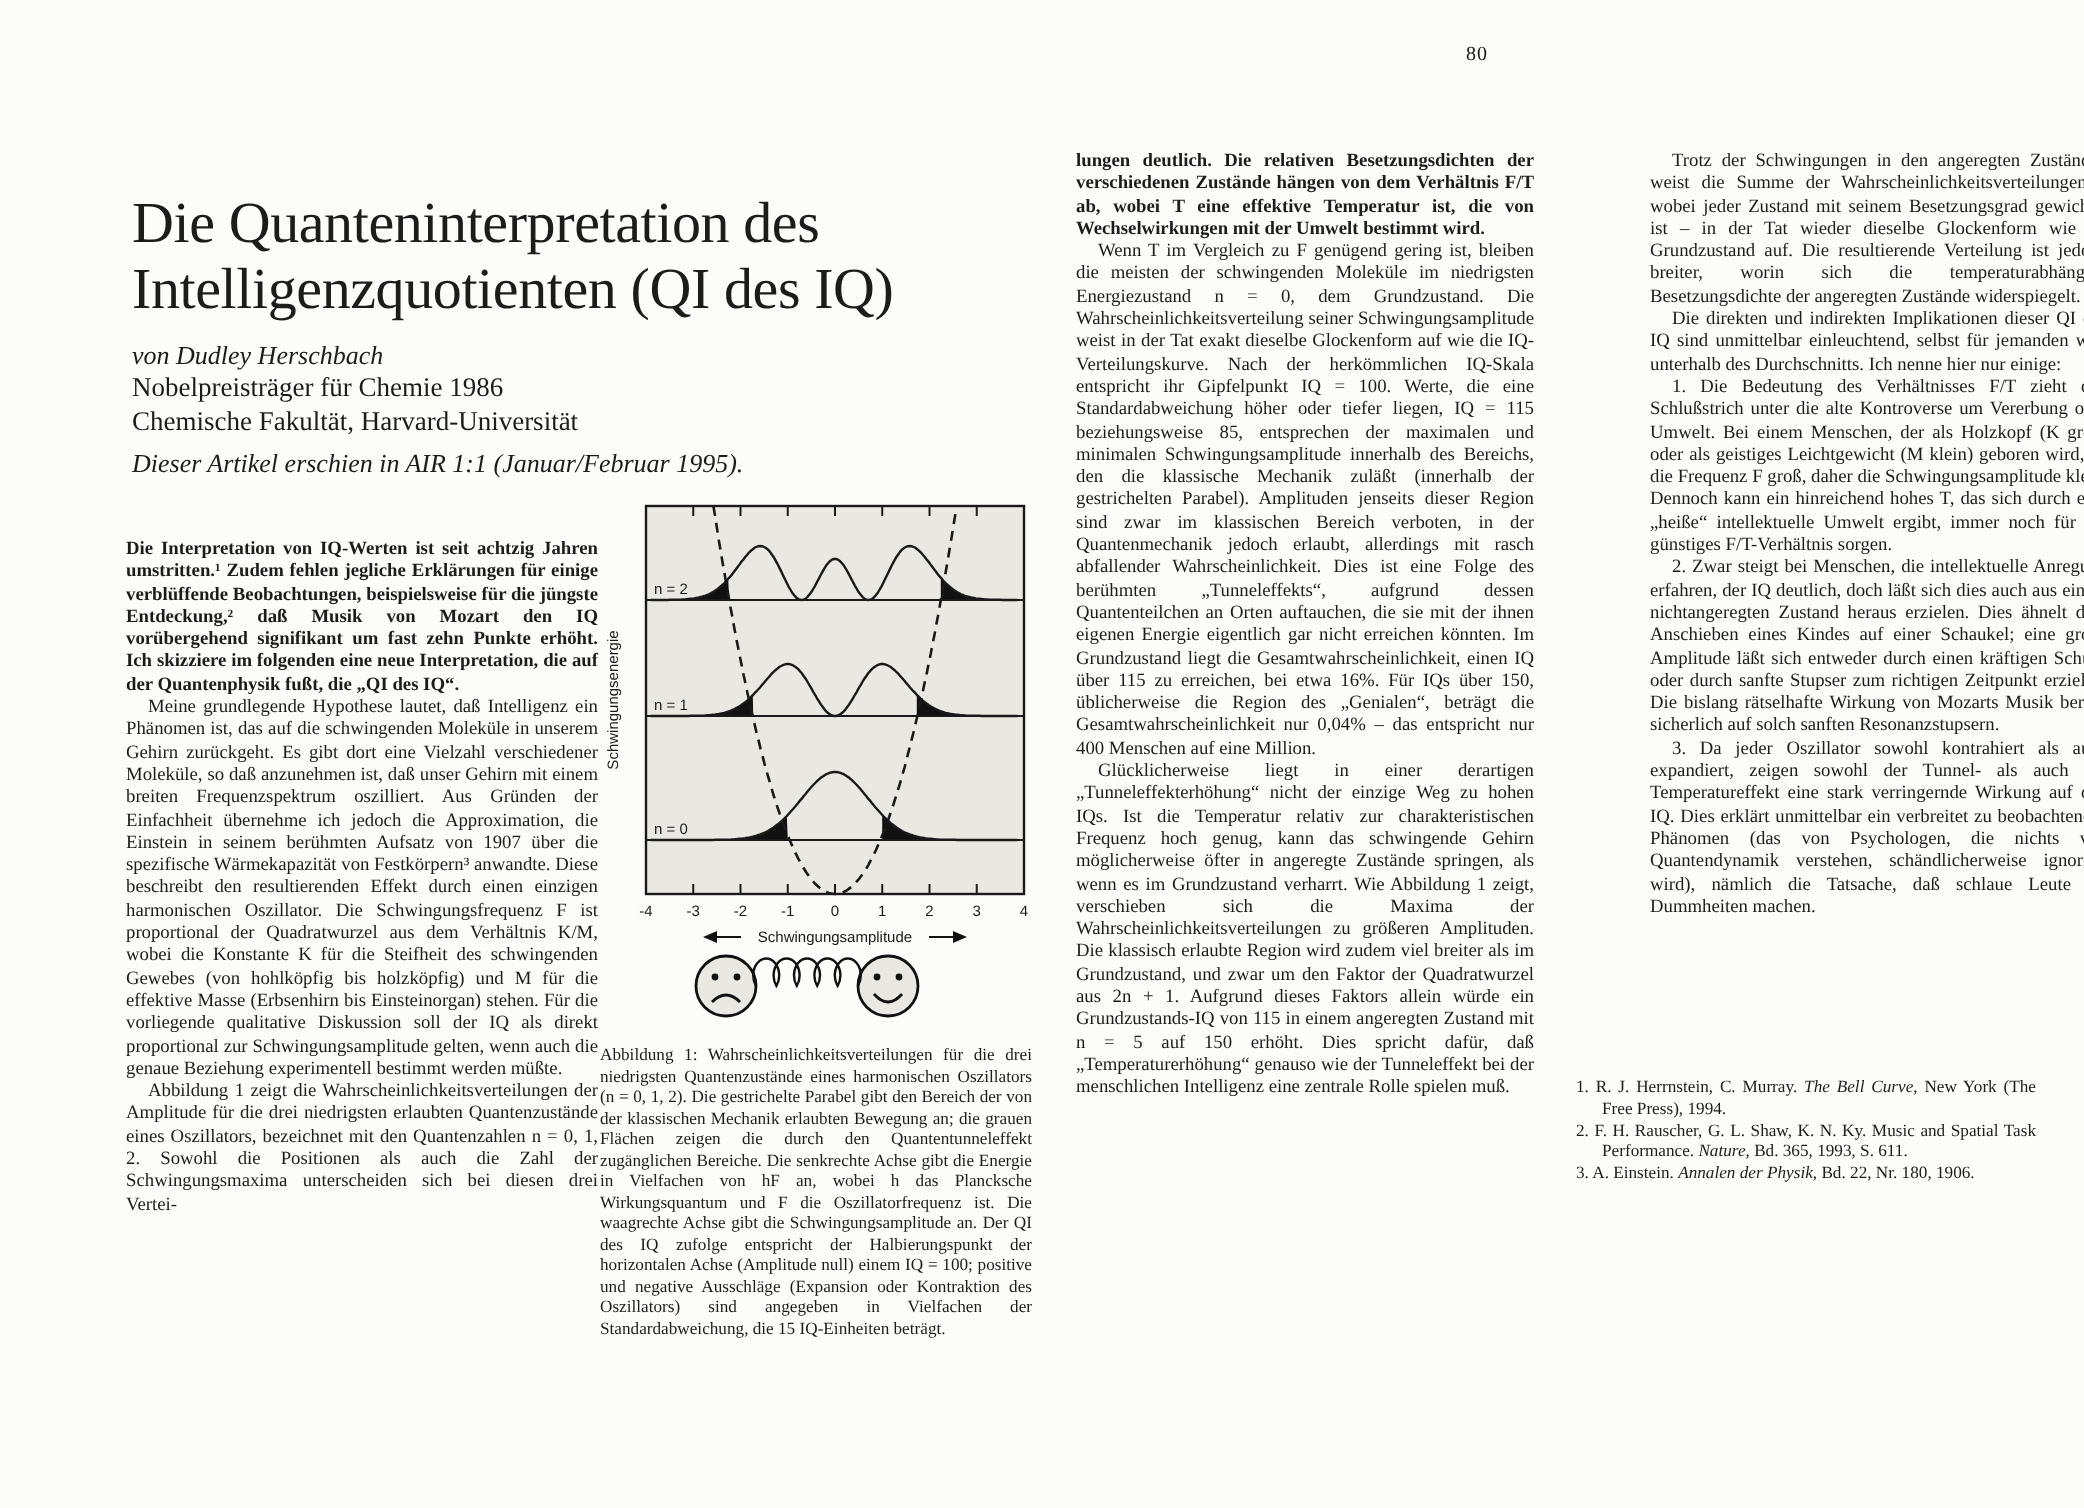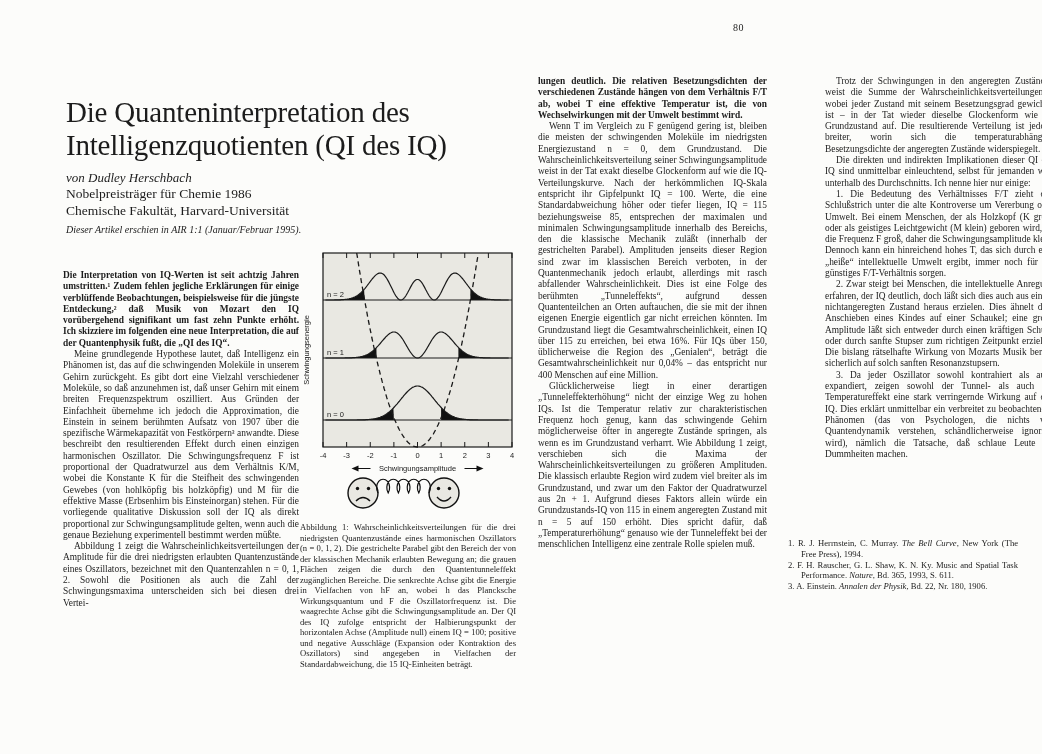--- a/index.html
+++ b/index.html
@@ -11,21 +11,21 @@
   .abs{position:absolute;}
   .page-num{left:733px;top:22px;font-size:10px;letter-spacing:.5px;}
   h1.title{
     left:66px;top:96px;width:460px;margin:0;
     font-size:29px;line-height:32.5px;font-weight:normal;letter-spacing:-.2px;
     white-space:pre-line;
   }
   .byline{left:66px;top:170px;font-size:13px;font-style:italic;}
   .affil1{left:66px;top:186px;font-size:13.5px;}
   .affil2{left:66px;top:203px;font-size:13.5px;}
-  .note{left:66px;top:224px;font-size:10px;font-style:italic;}
+  .note{left:66px;top:224px;font-size:13px;font-style:italic;}
   .col{width:229px;text-align:justify;font-size:9.4px;line-height:11.3px;}
   .col p{margin:0;text-indent:11px;}
   .col p.no-indent{text-indent:0;font-weight:bold;}
   .col-left{left:63px;top:270px;width:236px;}
   .col-mid{left:538px;top:76px;}
   .col-right{left:825px;top:76px;}
   .figure{left:300px;top:246px;width:216px;margin:0;}
   .figure svg{display:block;}
   .figure figcaption{
     margin-top:2px;font-size:8.6px;line-height:10.5px;text-align:justify;

